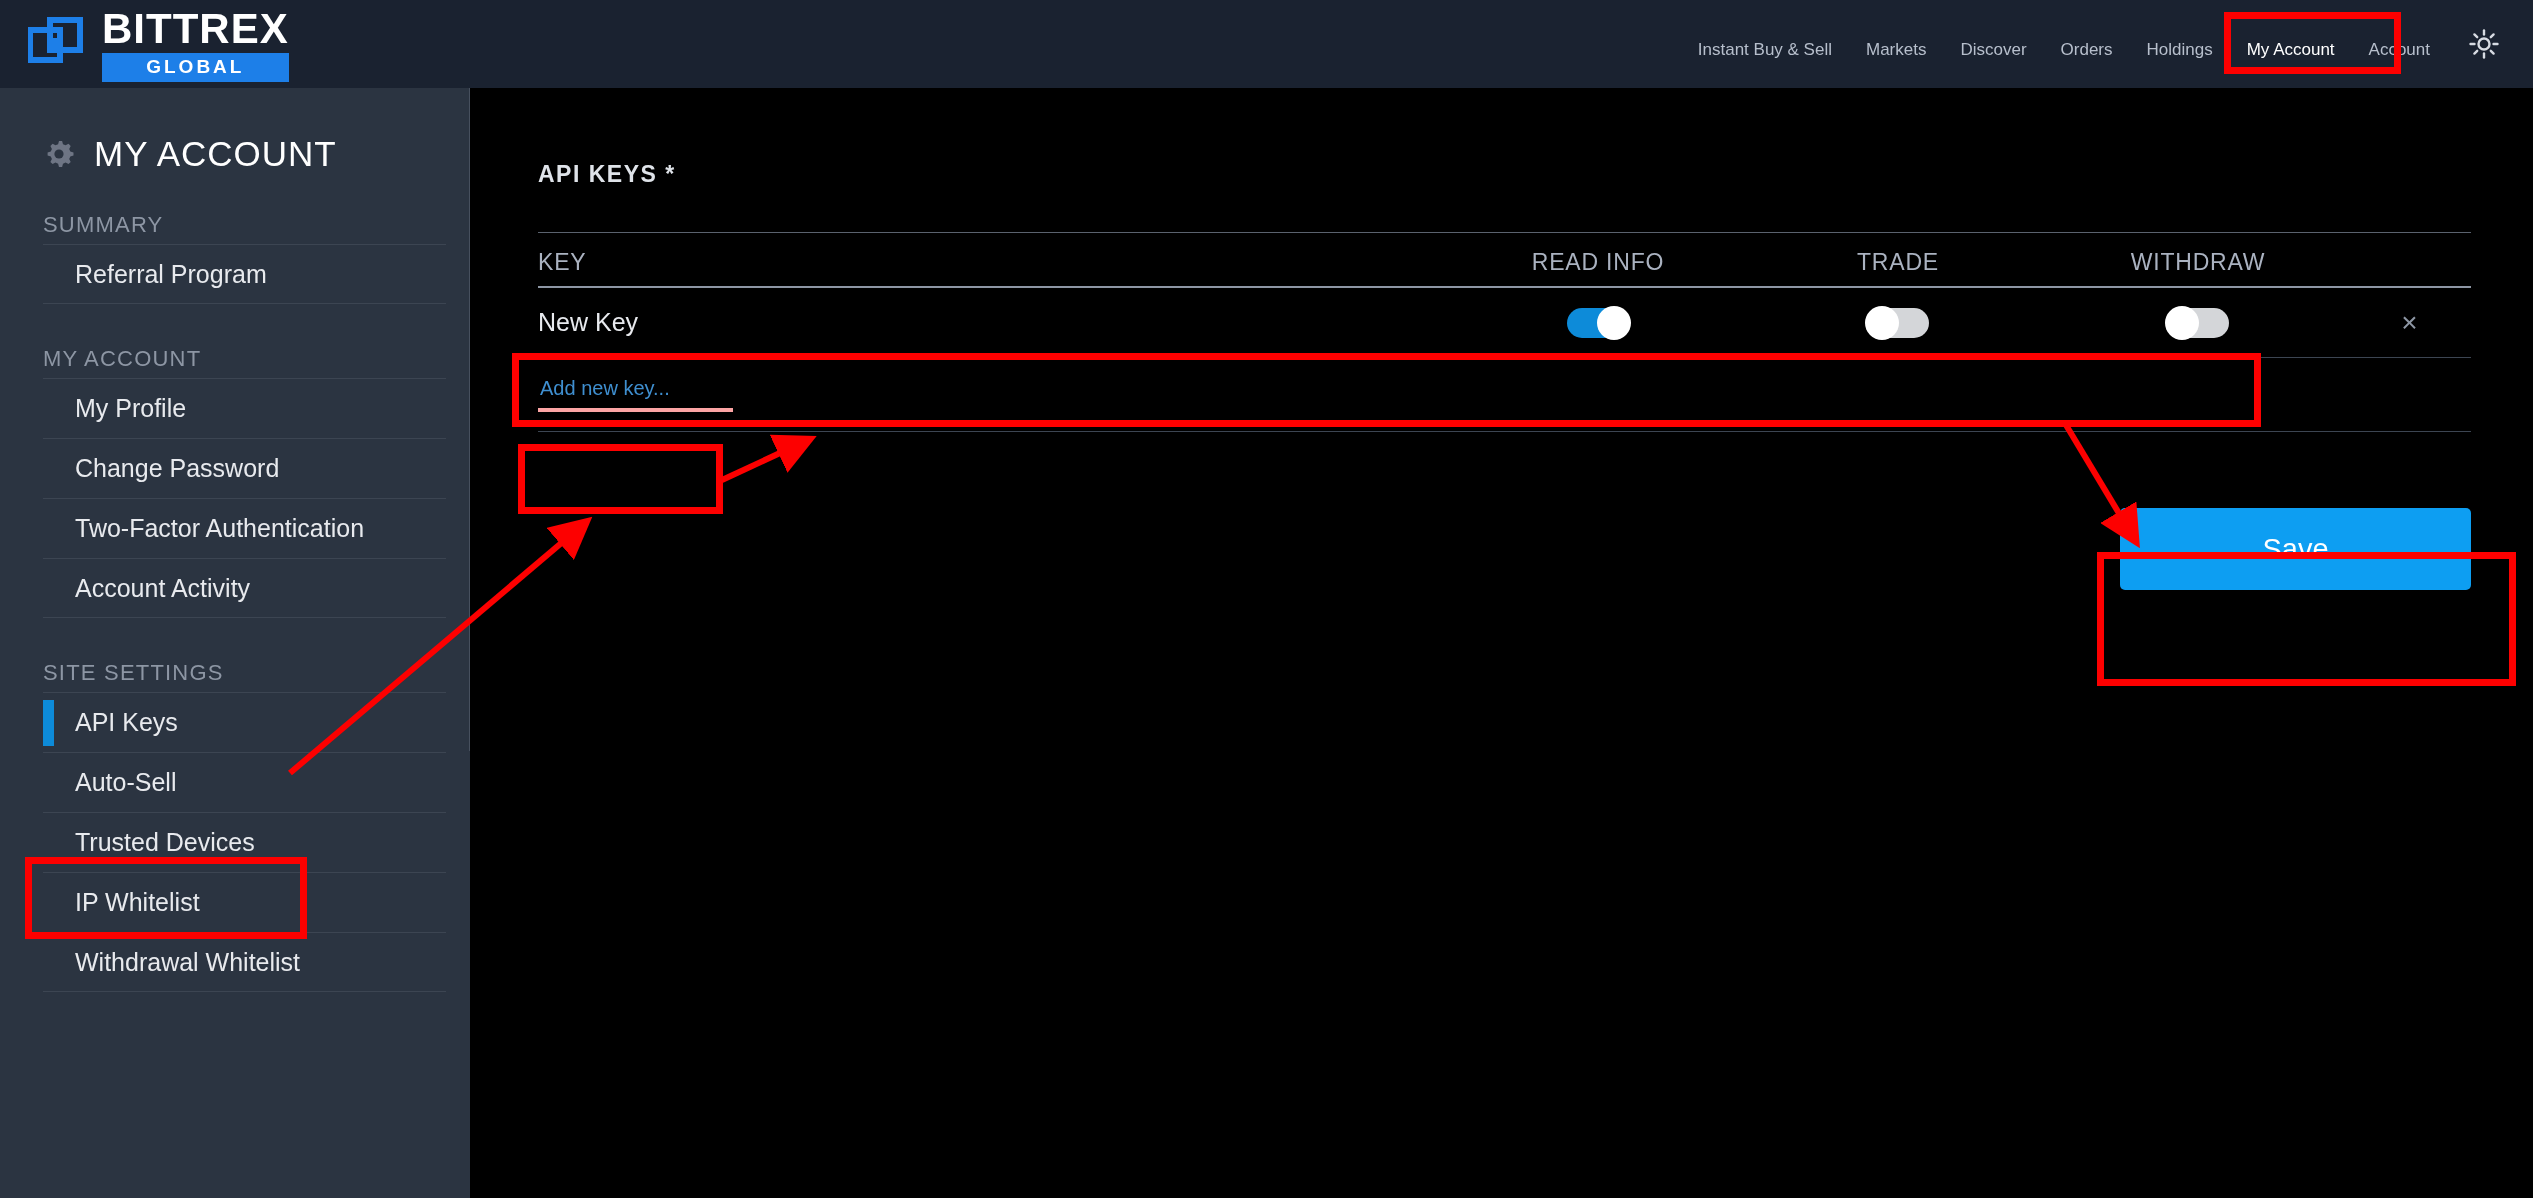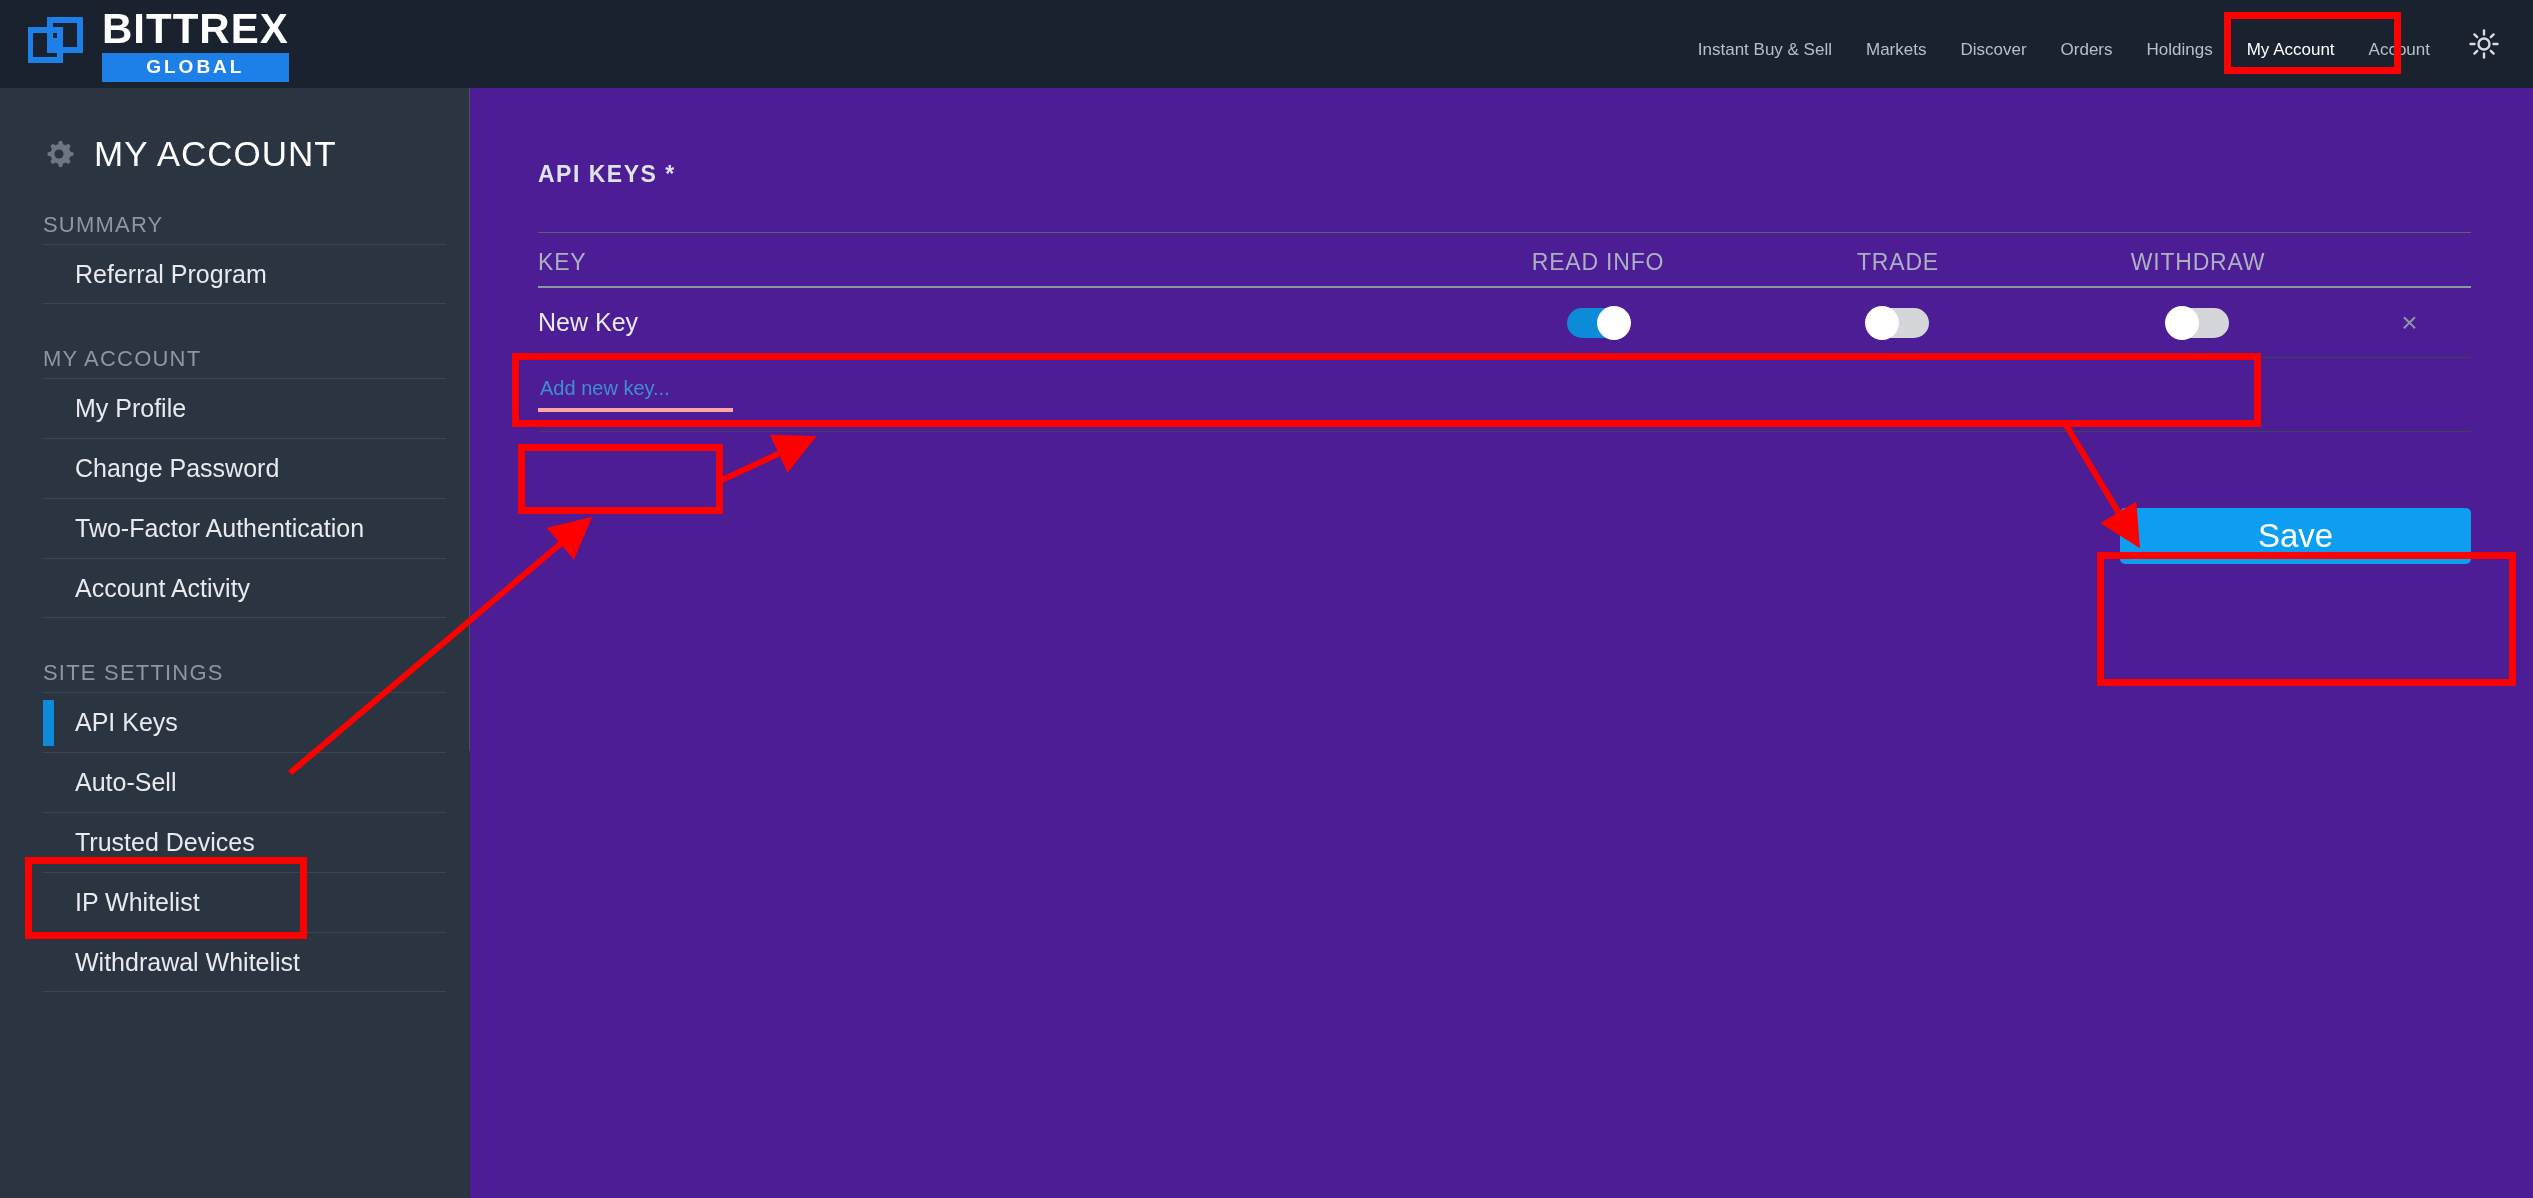--- a/index.html
+++ b/index.html
@@ -2,21 +2,21 @@
 <html><head>
 <meta charset="utf-8">
 <style>
   * { box-sizing: border-box; margin: 0; padding: 0; }
   html, body {
     width: 2533px; height: 1198px;
     background: #2b3441;
     font-family: "Liberation Sans", sans-serif;
     overflow: hidden;
   }
-  #app { position: relative; width: 2533px; height: 1198px; background: #4c1d95; }
+  #app { position: relative; width: 2533px; height: 1198px; background: #000000; }
 
   
   .topbar {
     position: absolute; left: 0; top: 0; width: 2533px; height: 88px;
     background: #1a2230;
     display: flex; align-items: center;
   }
   .logo-wrap { display: flex; align-items: center; margin-left: 28px; }
   .logo-mark { width: 56px; height: 56px; position: relative; flex: 0 0 auto; }
   .logo-text-block { margin-left: 18px; display: flex; flex-direction: column; }
@@ -115,22 +115,22 @@
   .add-input-wrap { width: 200px; }
   .add-input {
     background: transparent; border: none; border-bottom: 4px solid #fca5a5;
     color: #3f8fd0; font-size: 20px; font-family: "Liberation Sans", sans-serif;
     width: 195px; padding: 0 0 8px 2px; outline: none;
   }
   .add-input::placeholder { color: #3f8fd0; opacity: 1; }
 
   .save-row { display: flex; justify-content: flex-end; margin: 76px 62px 0 0; }
   .save-btn {
-    width: 351px; height: 56px; background: #0d9ef2; border: none; border-radius: 5px;
-    color: #ffffff; font-size: 33px; font-family: "Liberation Sans", sans-serif;
+    width: 351px; height: 82px; background: #0d9ef2; border: none; border-radius: 5px;
+    color: #ffffff; font-size: 29px; font-family: "Liberation Sans", sans-serif;
     cursor: pointer;
   }
 
   
   .anno {
     position: absolute; border: 7px solid #fd0000; pointer-events: none; z-index: 40;
   }
   .anno-svg { position: absolute; left: 0; top: 0; width: 2533px; height: 1198px;
     pointer-events: none; z-index: 39; }
 </style>

